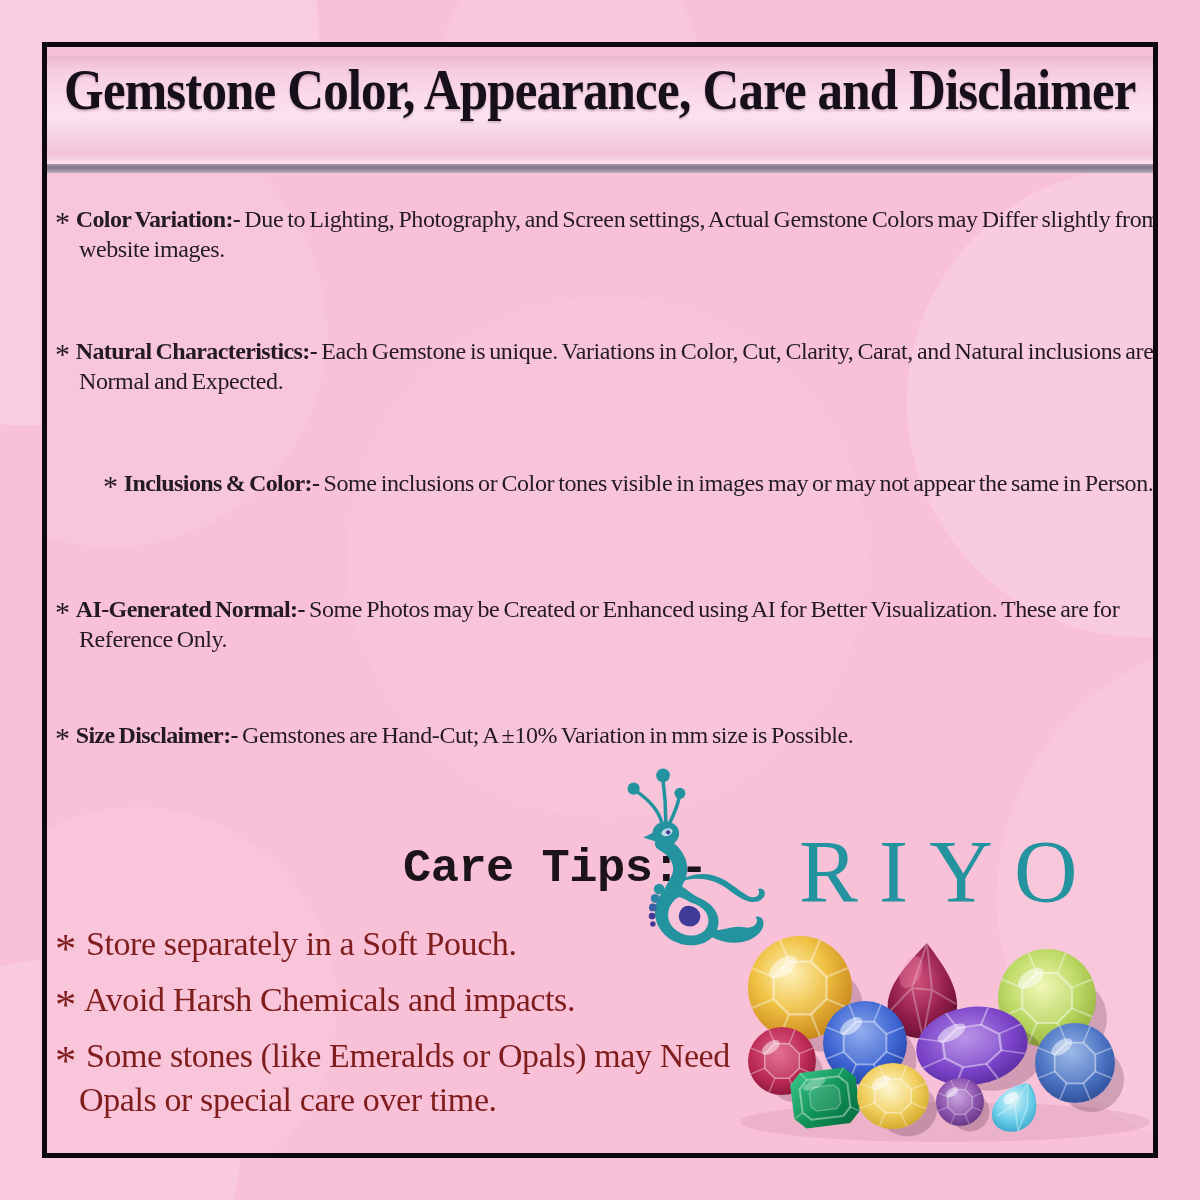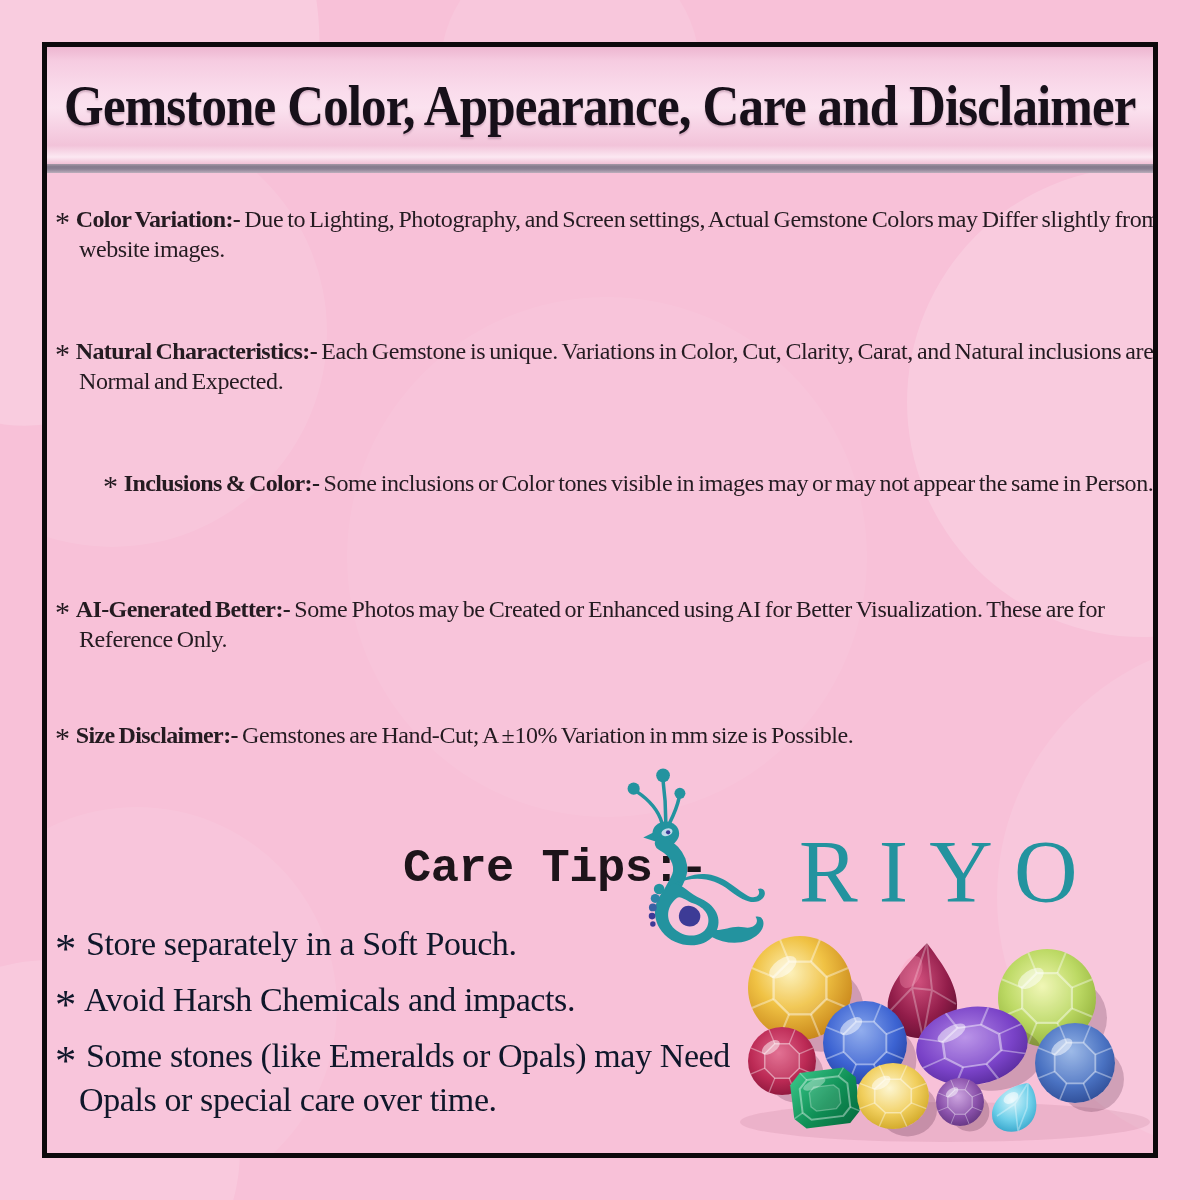--- a/index.html
+++ b/index.html
@@ -23,23 +23,23 @@
     overflow:hidden;background:var(--bg-pink,#f8c1d8);
   }
   .c1{left:860px;top:120px;width:470px;height:470px;background:rgba(255,255,255,.16);}
   .c2{left:950px;top:590px;width:520px;height:520px;background:rgba(255,255,255,.10);}
   .c3{left:-150px;top:70px;width:430px;height:430px;background:rgba(255,255,255,.09);}
   .c4{left:-110px;top:760px;width:400px;height:400px;background:rgba(255,255,255,.08);}
   .c5{left:300px;top:250px;width:520px;height:520px;background:rgba(255,255,255,.06);}
 
   
   .band{
-    position:absolute;left:0;top:0;width:100%;height:117px;
+    position:absolute;left:0;top:9px;width:100%;height:117px;
     background:linear-gradient(180deg,#edb6d0 0%,#f6cce1 12%,#fadcec 38%,#fbe2ef 52%,#f6d0e3 70%,#f2c3d9 84%,#fcE8f2 94%,#f1c0d6 100%);
-    display:flex;align-items:center;justify-content:center;
+    display:flex;justify-content:center;
   }
   .band-edge{
     position:absolute;left:0;top:117px;width:100%;height:9px;
     background:linear-gradient(180deg,#a497a6 0%,#857a8d 30%,#8b8093 55%,#bcaebc 100%);
     background-color:var(--band-edge,#8b8093);
   }
   .title{
     display:inline-block;white-space:nowrap;
     font-family:"Liberation Serif",serif;font-weight:bold;font-size:58px;
     color:#17101a;transform:scaleX(.88);transform-origin:center;
@@ -51,21 +51,21 @@
     position:absolute;left:8px;width:1092px;margin:0;
     font-size:24px;line-height:1.26;letter-spacing:-.4px;word-spacing:-1.5px;
     padding-left:24px;text-indent:-24px;color:#241b21;
   }
   .bullet .lead{font-weight:bold;letter-spacing:-.6px;}
   .marker{font-size:1.25em;line-height:0;vertical-align:-.18em;margin-right:2px;}
   .b1{top:157px;} .b2{top:289px;} .b3{top:421px;margin-left:48px;} .b4{top:547px;} .b5{top:673px;}
 
   
   .care-heading{position:absolute;left:356px;top:795px;margin:0;font-size:47px;font-weight:bold;letter-spacing:-.5px;color:#1d141a;font-family:Liberation Mono, monospace;}
-  .care-item{position:absolute;left:8px;width:655px;margin:0;font-size:34px;line-height:1.28;letter-spacing:-.4px;padding-left:24px;text-indent:-24px;color:#0f172a;}
+  .care-item{position:absolute;left:8px;width:655px;margin:0;font-size:34px;line-height:1.28;letter-spacing:-.4px;padding-left:24px;text-indent:-24px;color:#7f1d1d;}
   .t1{top:875px;} .t2{top:931px;} .t3{top:987px;}
 
   
   .brand-name{
     position:absolute;left:744px;top:766px;margin:8px;
     font-size:88px;font-weight:normal;letter-spacing:.24em;
     color:var(--teal,#23939f);font-family:"Liberation Serif",serif;
   }
   .logo-svg{position:absolute;left:560px;top:715px;width:196px;height:196px;}
   .teal-fill{fill:var(--teal,#23939f);}
@@ -104,21 +104,21 @@
     <span class="lead">Natural Characteristics:-</span>
     <span>Each Gemstone is unique. Variations in Color, Cut, Clarity, Carat, and Natural inclusions are Normal and Expected.</span>
   </p>
   <p class="bullet b3">
     <span class="marker">*</span>
     <span class="lead">Inclusions &amp; Color:-</span>
     <span>Some inclusions or Color tones visible in images may or may not appear the same in Person.</span>
   </p>
   <p class="bullet b4">
     <span class="marker">*</span>
-    <span class="lead">AI-Generated Better:-</span>
+    <span class="lead">AI-Generated Normal:-</span>
     <span>Some Photos may be Created or Enhanced using AI for Better Visualization. These are for Reference Only.</span>
   </p>
   <p class="bullet b5">
     <span class="marker">*</span>
     <span class="lead">Size Disclaimer:-</span>
     <span>Gemstones are Hand-Cut; A ±10% Variation in mm size is Possible.</span>
   </p>
 
   <h2 class="care-heading">Care Tips:-</h2>
 

